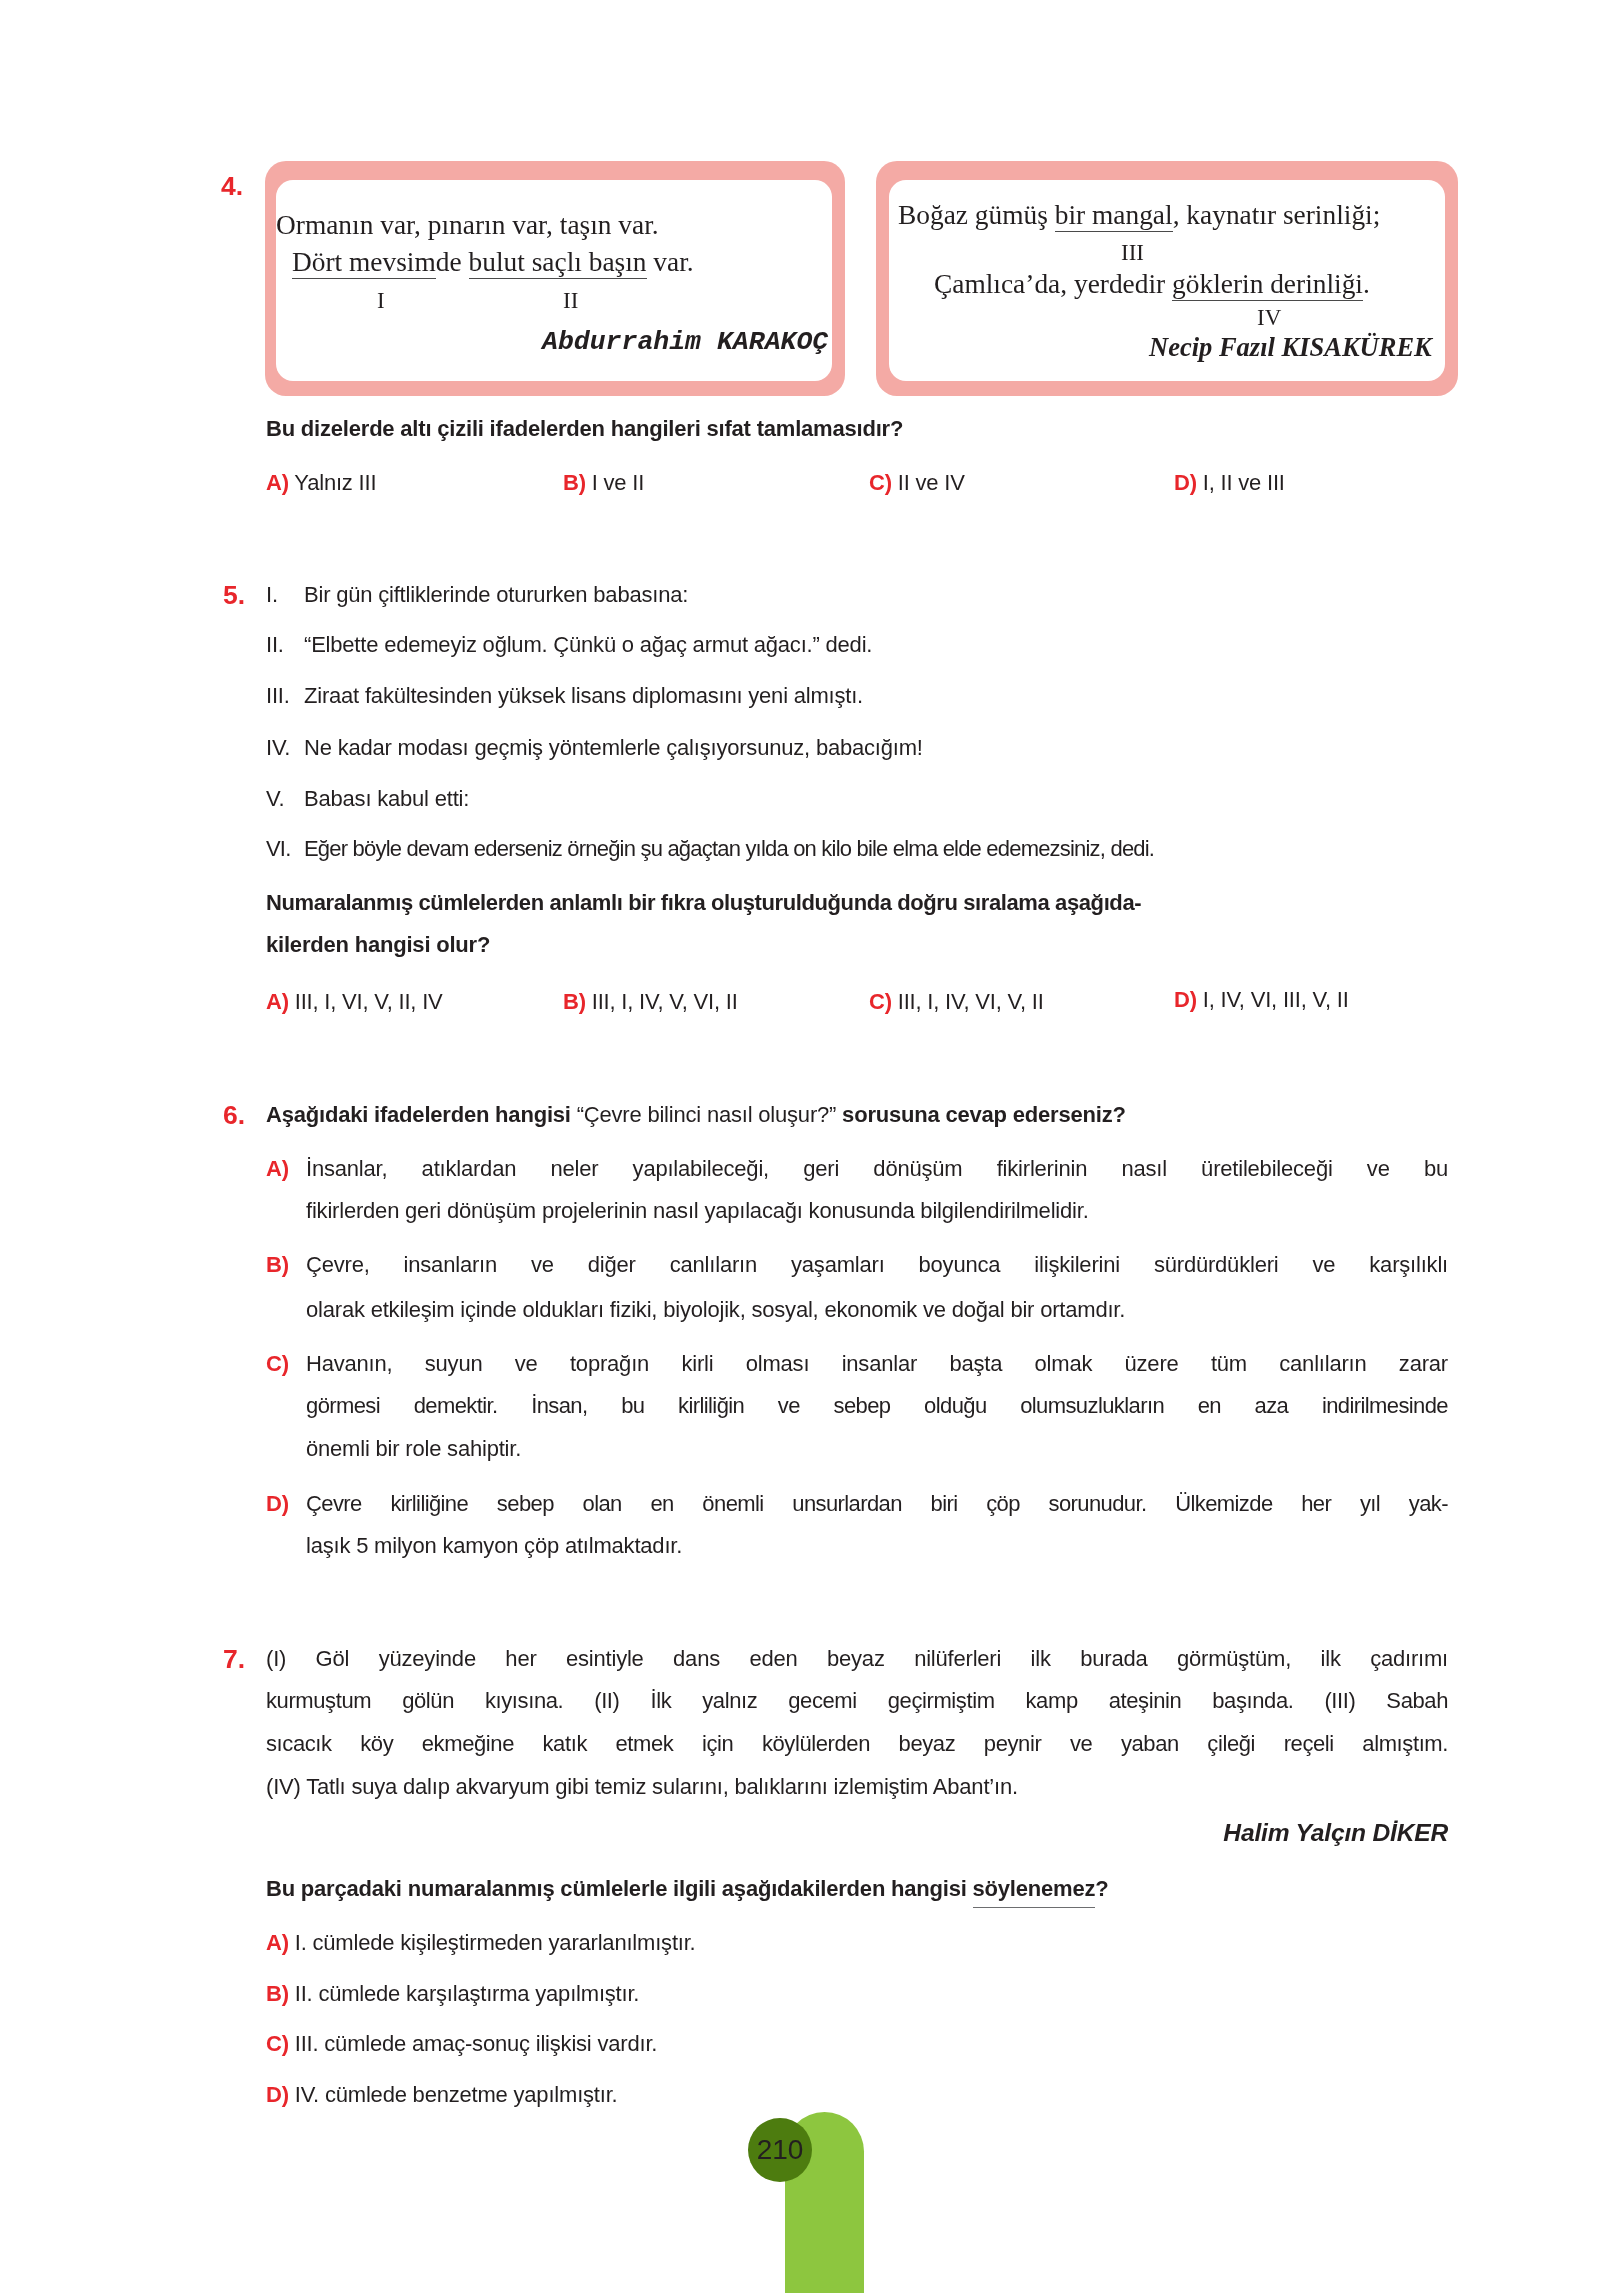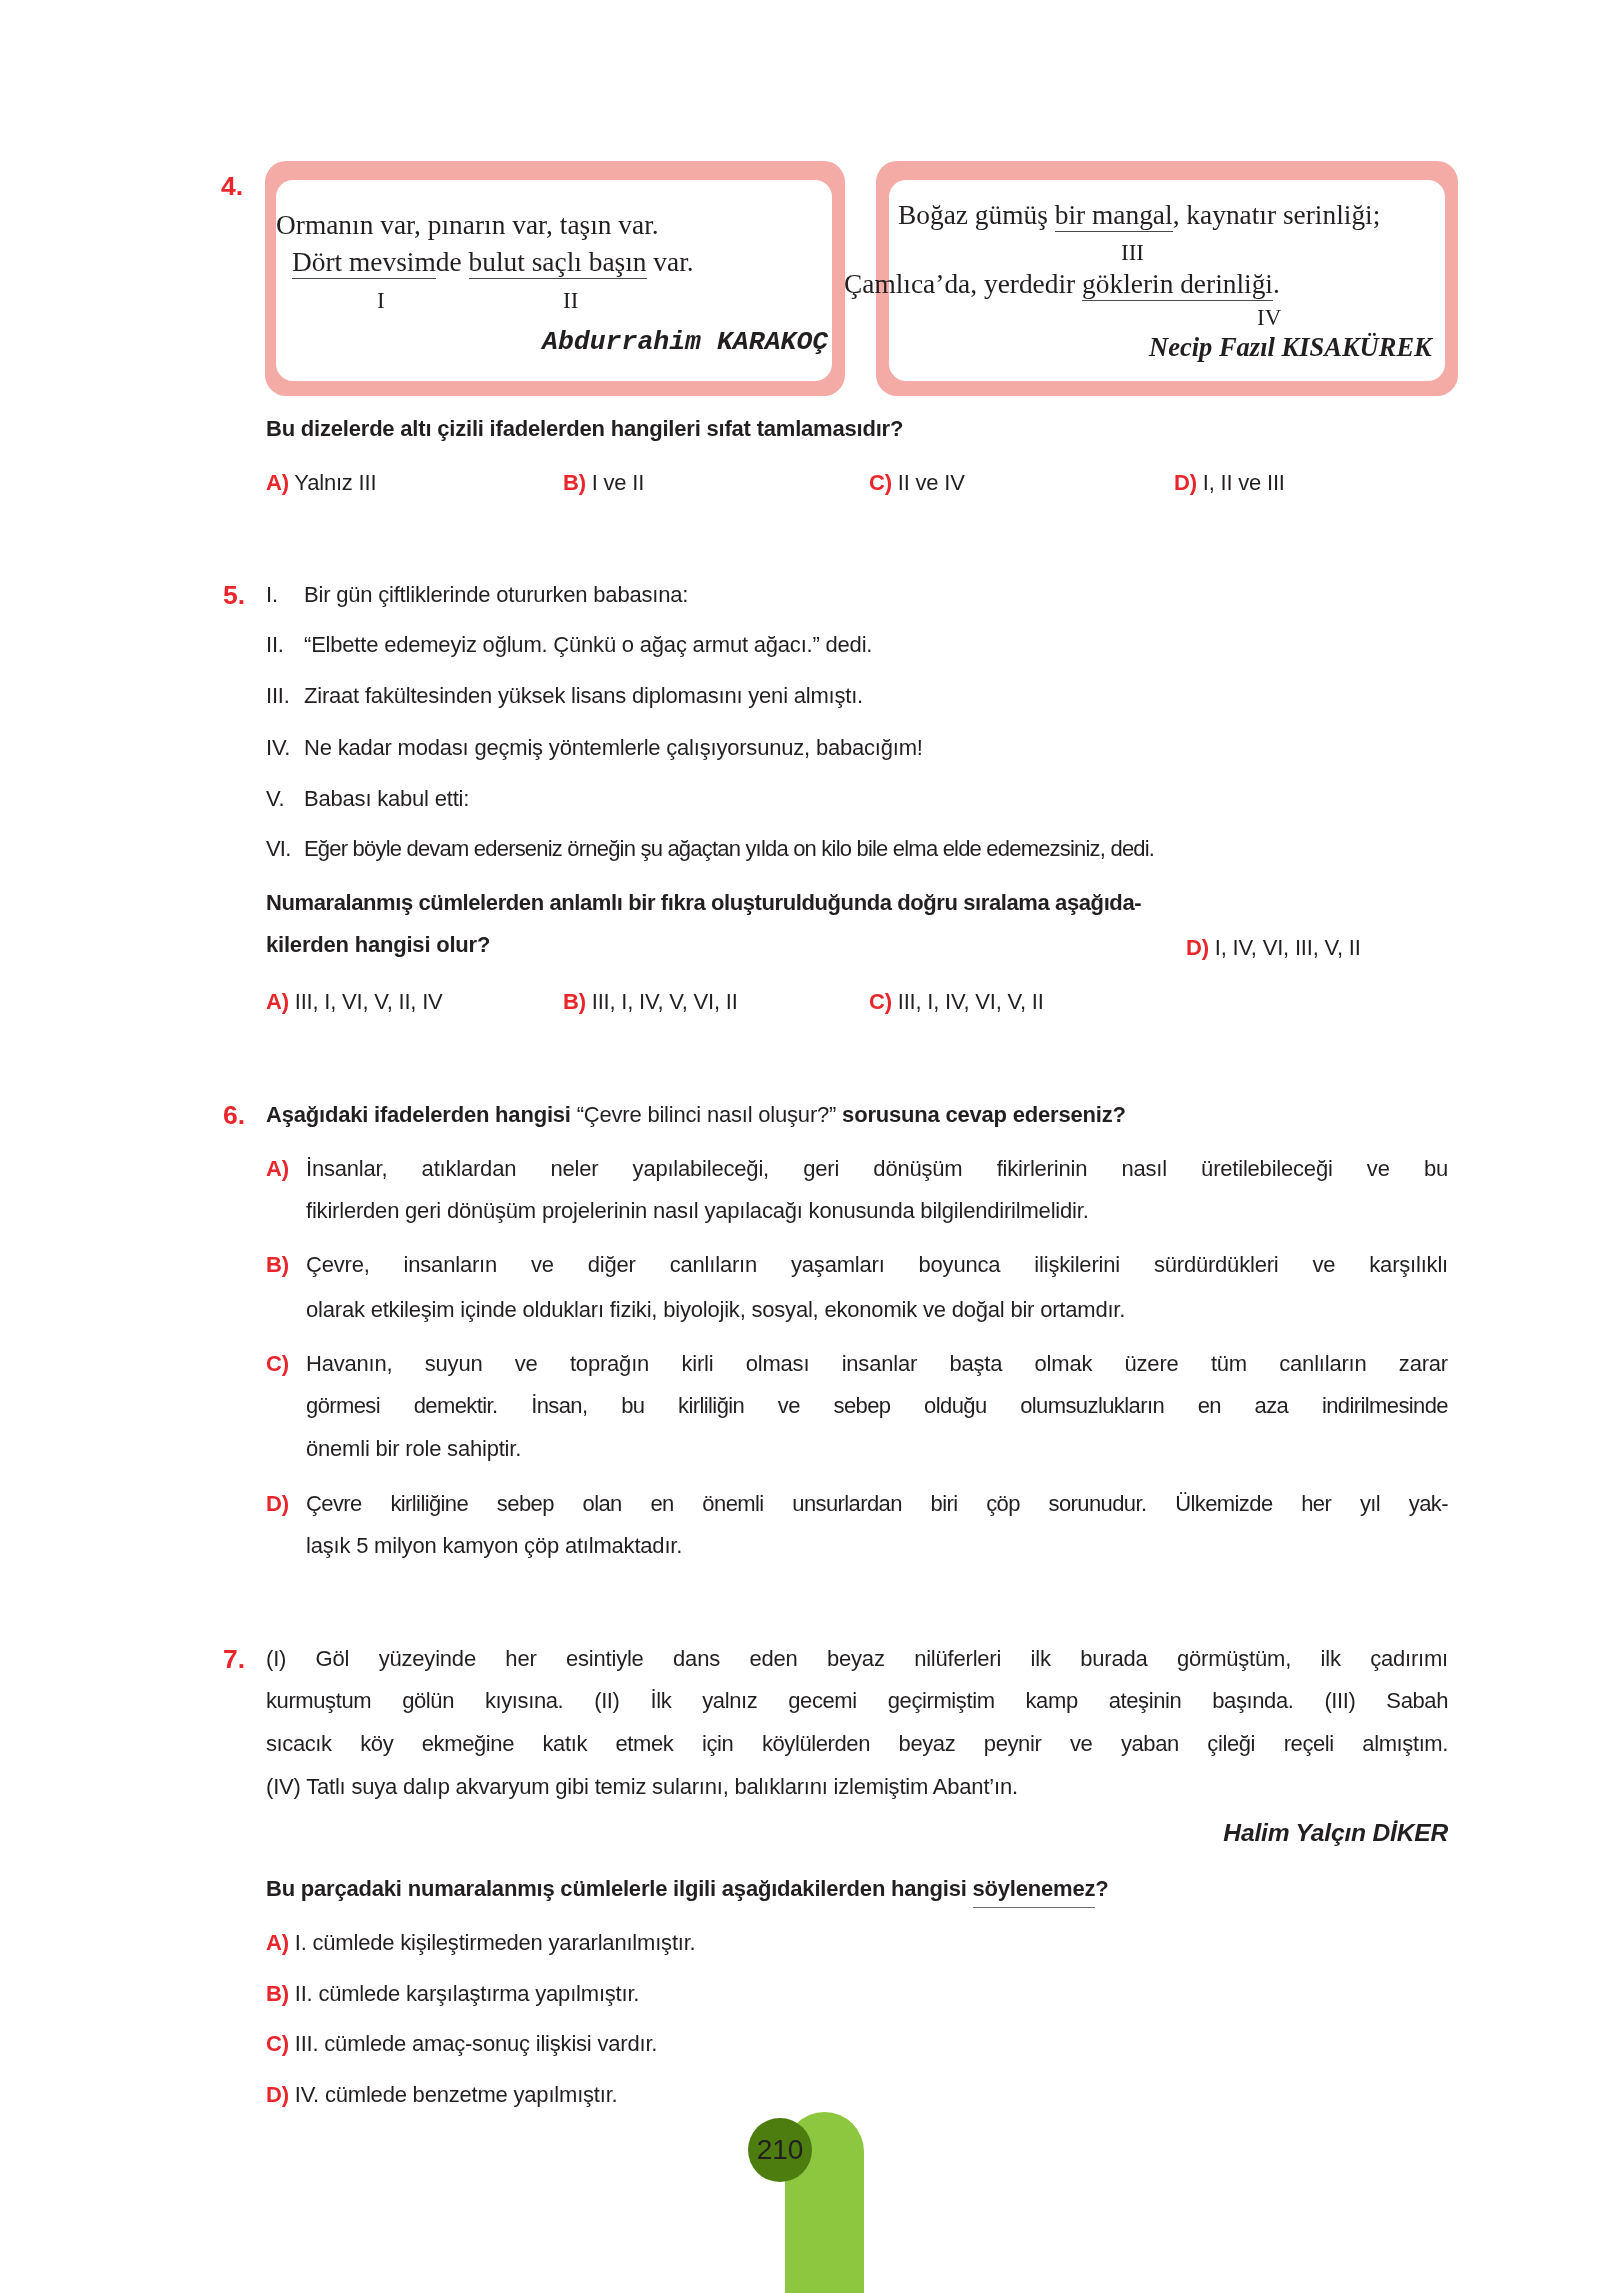--- a/index.html
+++ b/index.html
@@ -31,21 +31,21 @@
 <div class="serif" style="left:292px; top:246px;"><span class="ul">Dört mevsim</span><span>de </span><span class="ul">bulut saçlı başın</span><span> var.</span></div>
 <div class="serif" style="left:377px; top:285px; font-size:23px;">I</div>
 <div class="serif" style="left:563px; top:285px; font-size:23px;">II</div>
 <div class="serif author" style="left:542px; top:326px; font-size:26.5px;font-family:Liberation Mono, monospace;">Abdurrahim KARAKOÇ</div>
 
 <div class="poem-box" style="left:876px; top:161px; width:582px; height:235px;">
   <div class="poem-inner" style="left:13.2px; top:19px; width:556px; height:201px;"></div>
 </div>
 <div class="serif" style="left:898px; top:199px;"><span>Boğaz gümüş </span><span class="ul">bir mangal</span><span>, kaynatır serinliği;</span></div>
 <div class="serif" style="left:1092px; top:237px; font-size:23px;margin-left:29px;">III</div>
-<div class="serif" style="left:844px; top:268px;"><span>Çamlıca’da, yerdedir </span><span class="ul">göklerin derinliği</span><span>.</span></div>
+<div class="serif" style="left:934px; top:268px;"><span>Çamlıca’da, yerdedir </span><span class="ul">göklerin derinliği</span><span>.</span></div>
 <div class="serif" style="left:1257px; top:302px; font-size:23px;">IV</div>
 <div class="serif author" style="left:1149px; top:331px; font-size:26.5px;">Necip Fazıl KISAKÜREK</div>
 
 <div class="txt bold" style="left:266px; top:413px;">Bu dizelerde altı çizili ifadelerden hangileri sıfat tamlamasıdır?</div>
 <div class="txt" style="left:266px; top:467px;"><span class="opt-letter">A)</span> <span>Yalnız III</span></div>
 <div class="txt" style="left:563px; top:467px;"><span class="opt-letter">B)</span> <span>I ve II</span></div>
 <div class="txt" style="left:869px; top:467px;"><span class="opt-letter">C)</span> <span>II ve IV</span></div>
 <div class="txt" style="left:1174px; top:467px;"><span class="opt-letter">D)</span> <span>I, II ve III</span></div>
 
 <div class="qnum" style="left:223px; top:579px;">5.</div>
@@ -55,21 +55,21 @@
 <div class="txt" style="left:266px; top:732px;"><span style="display:inline-block;width:38px;">IV.</span><span>Ne kadar modası geçmiş yöntemlerle çalışıyorsunuz, babacığım!</span></div>
 <div class="txt" style="left:266px; top:783px;"><span style="display:inline-block;width:38px;">V.</span><span>Babası kabul etti:</span></div>
 <div class="txt" style="left:266px; top:833px; letter-spacing:-0.8px;"><span style="display:inline-block;width:38px;">VI.</span><span>Eğer böyle devam ederseniz örneğin şu ağaçtan yılda on kilo bile elma elde edemezsiniz, dedi.</span></div>
 
 <div class="txt bold" style="left:266px; top:887px; letter-spacing:-0.4px;">Numaralanmış cümlelerden anlamlı bir fıkra oluşturulduğunda doğru sıralama aşağıda-</div>
 <div class="txt bold" style="left:266px; top:929px;">kilerden hangisi olur?</div>
 
 <div class="txt" style="left:266px; top:986px;"><span class="opt-letter">A)</span> <span>III, I, VI, V, II, IV</span></div>
 <div class="txt" style="left:563px; top:986px;"><span class="opt-letter">B)</span> <span>III, I, IV, V, VI, II</span></div>
 <div class="txt" style="left:869px; top:986px;"><span class="opt-letter">C)</span> <span>III, I, IV, VI, V, II</span></div>
-<div class="txt" style="left:1174px; top:932px;margin-left:12px;"><span class="opt-letter">D)</span> <span>I, IV, VI, III, V, II</span></div>
+<div class="txt" style="left:1174px; top:984px;"><span class="opt-letter">D)</span> <span>I, IV, VI, III, V, II</span></div>
 
 <div class="qnum" style="left:223px; top:1099px;">6.</div>
 <div class="txt" style="left:266px; top:1099px;"><span class="bold">Aşağıdaki ifadelerden hangisi</span><span style="white-space:pre;"> “Çevre bilinci nasıl oluşur?” </span><span class="bold">sorusuna cevap ederseniz?</span></div>
 
 <div class="txt" style="left:266px; top:1153px;">
   <span class="opt-letter">A)</span>
 </div>
 <div class="txt just" style="left:306px; top:1153px; width:1142px;">İnsanlar, atıklardan neler yapılabileceği, geri dönüşüm fikirlerinin nasıl üretilebileceği ve bu</div>
 <div class="txt" style="left:306px; top:1195px;">fikirlerden geri dönüşüm projelerinin nasıl yapılacağı konusunda bilgilendirilmelidir.</div>
 

